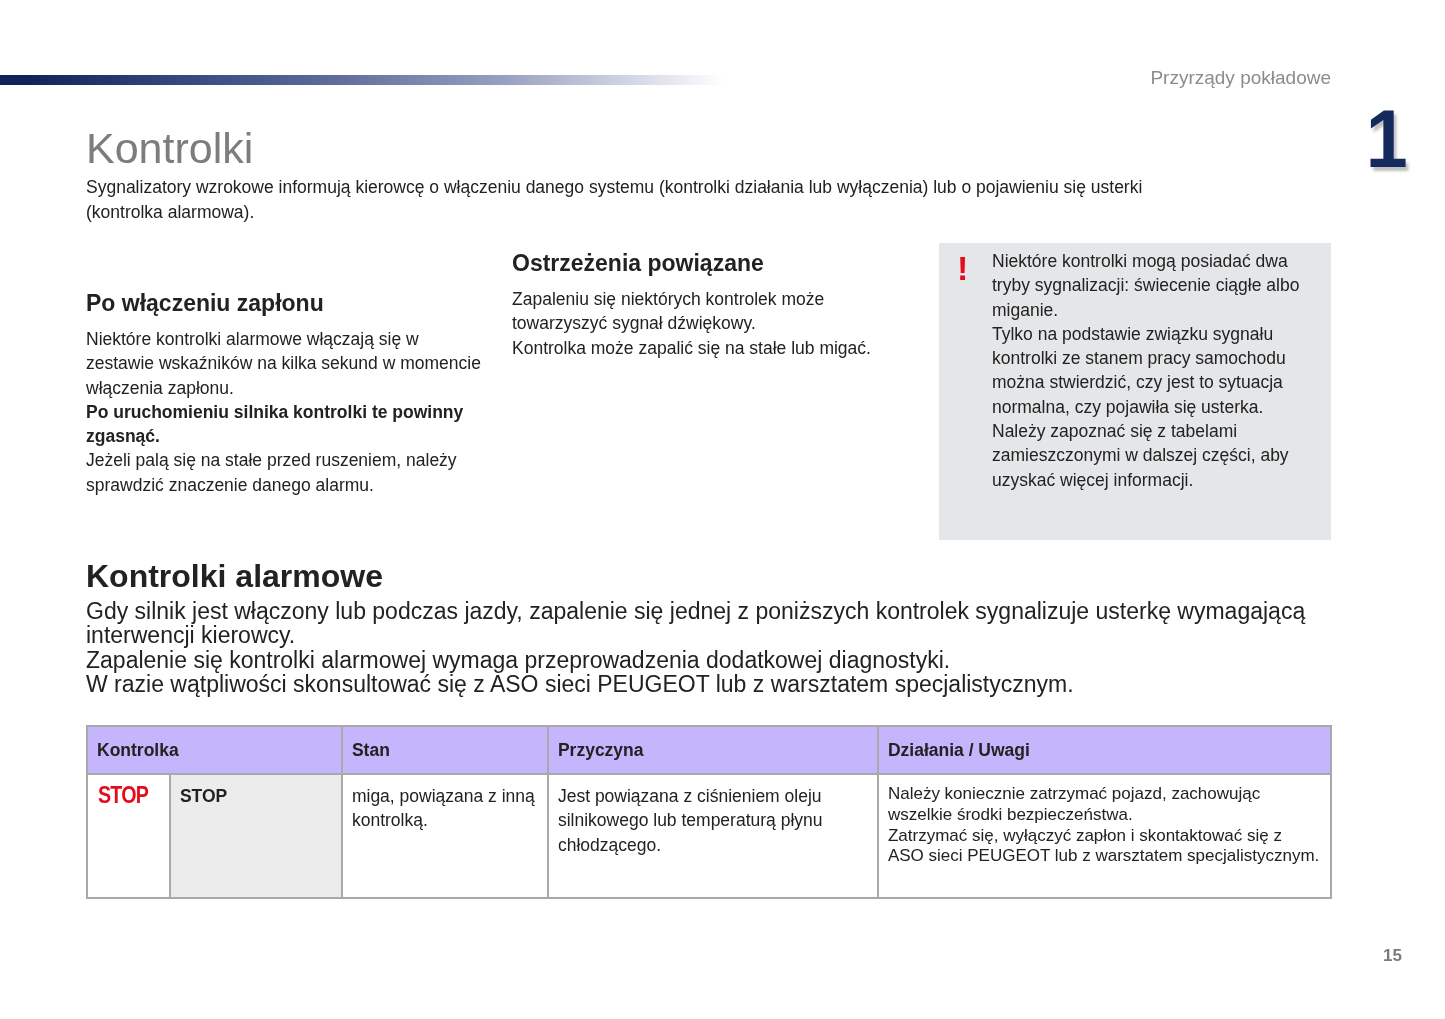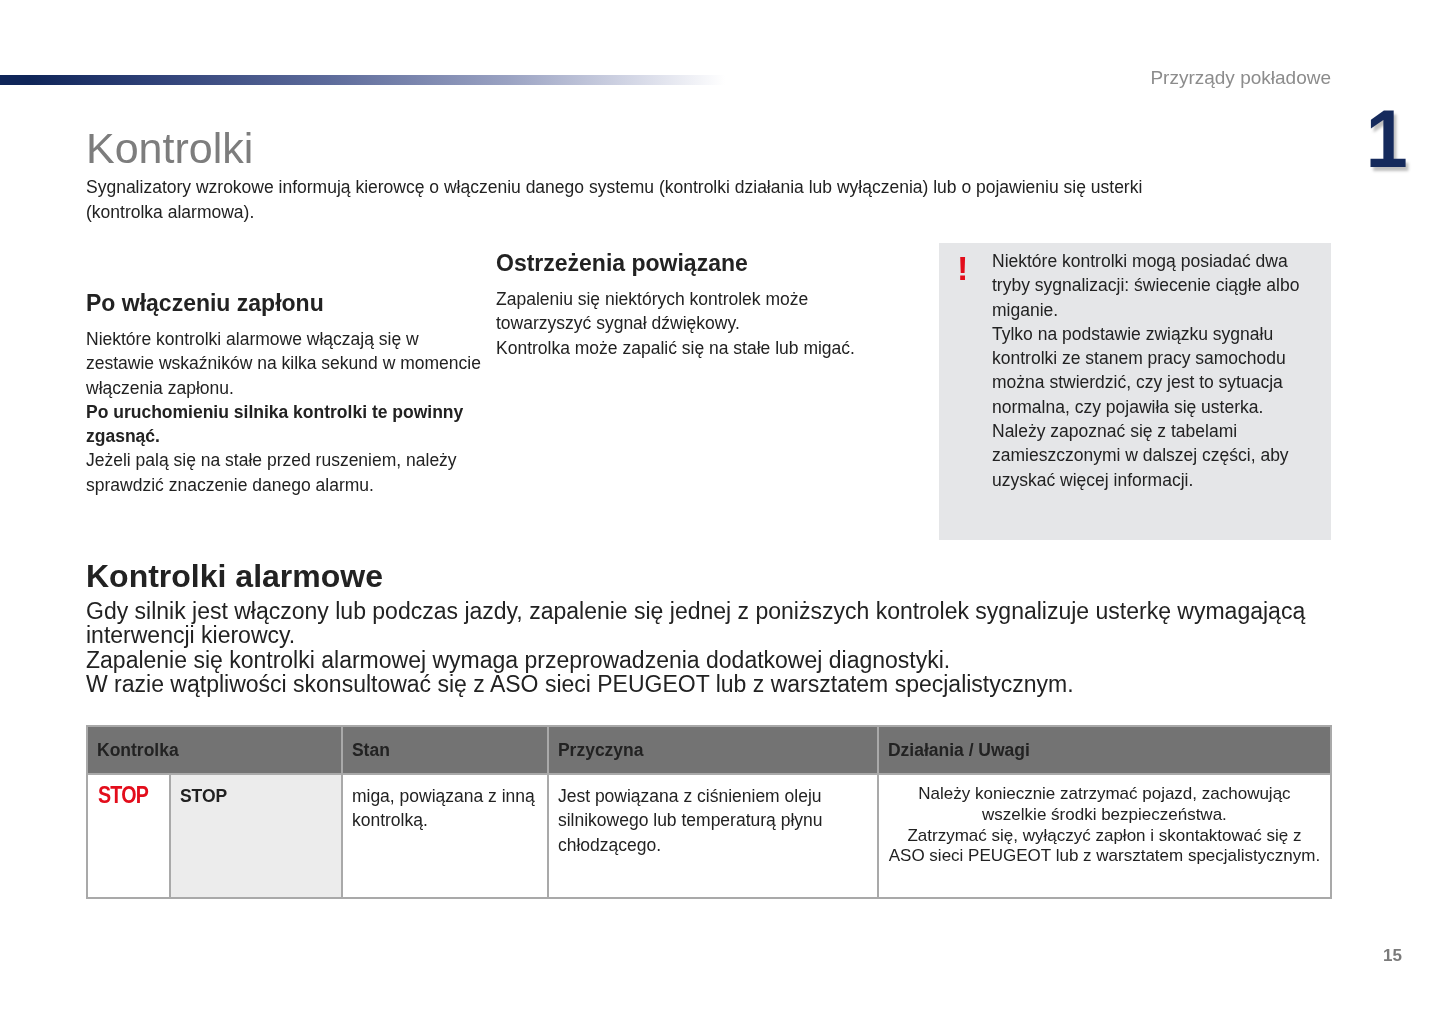--- a/index.html
+++ b/index.html
@@ -25,21 +25,21 @@
   }
   .intro {
     position: absolute; left: 86px; top: 175px; width: 1100px; font-size: 17.5px; line-height: 24.5px; color: #222;
   }
 
   h2.sub {
     font-size: 23px; font-weight: bold; color: #222; margin-bottom: 10px; line-height: 27px;
   }
   .col { position: absolute; top: 250px; font-size: 17.5px; line-height: 24.3px; color: #222; }
   .col1 { left: 86px; width: 400px; margin-top: 40px; }
-  .col2 { left: 496px; width: 410px; }
+  .col2 { left: 512px; width: 410px; }
   .col p b { font-weight: bold; }
 
   .note-box {
     position: absolute; left: 939px; top: 243px; width: 392px; height: 297px; background: #e5e6e8;
   }
   .note-icon {
     position: absolute; left: 18px; top: 6px; font-size: 34px; font-weight: bold; color: #e30d1b;
     font-family: "Liberation Sans", sans-serif;
   }
   .note-text {
@@ -54,33 +54,33 @@
   }
 
   table.alarms {
     position: absolute; left: 86px; top: 725px; width: 1246px; border-collapse: collapse;
     font-size: 17.5px; color: #222;
   }
   table.alarms th, table.alarms td {
     border: 2px solid #a9a9a9; vertical-align: top; text-align: left;
   }
   table.alarms th {
-    background: #737373; font-weight: bold; height: 48px; vertical-align: middle; padding: 0 9px;
+    background: #c4b5fd; font-weight: bold; height: 48px; vertical-align: middle; padding: 0 9px;
   }
   table.alarms td { height: 124px; padding: 9px 9px; line-height: 24.3px; }
   td.icon-cell { width: 69px; padding: 8px 10px !important; background: #ffffff; }
   td.name-cell { width: 172px; background: #ececec; font-weight: bold; }
   td.stan-cell { width: 206px; }
   td.cause-cell { width: 330px; }
   td.action-cell { line-height: 20.8px !important; font-family: "Liberation Sans", sans-serif; }
   .stop-icon {
     display: inline-block; color: #e30d1b; font-weight: bold; font-size: 24px; letter-spacing: -1px;
     transform: scaleX(0.82); transform-origin: left center; line-height: 1;
   }
-  .action-text { font-size: 17px; text-align: center; }
+  .action-text { font-size: 17px; }
 
   .page-number {
     position: absolute; left: 1383px; top: 946px; font-size: 17px; color: #7a7a7a; font-weight: bold; text-align: right;
   }
 </style>
 </head>
 <body>
 
 <div class="top-bar"></div>
 <div class="section-label">Przyrządy pokładowe</div>

